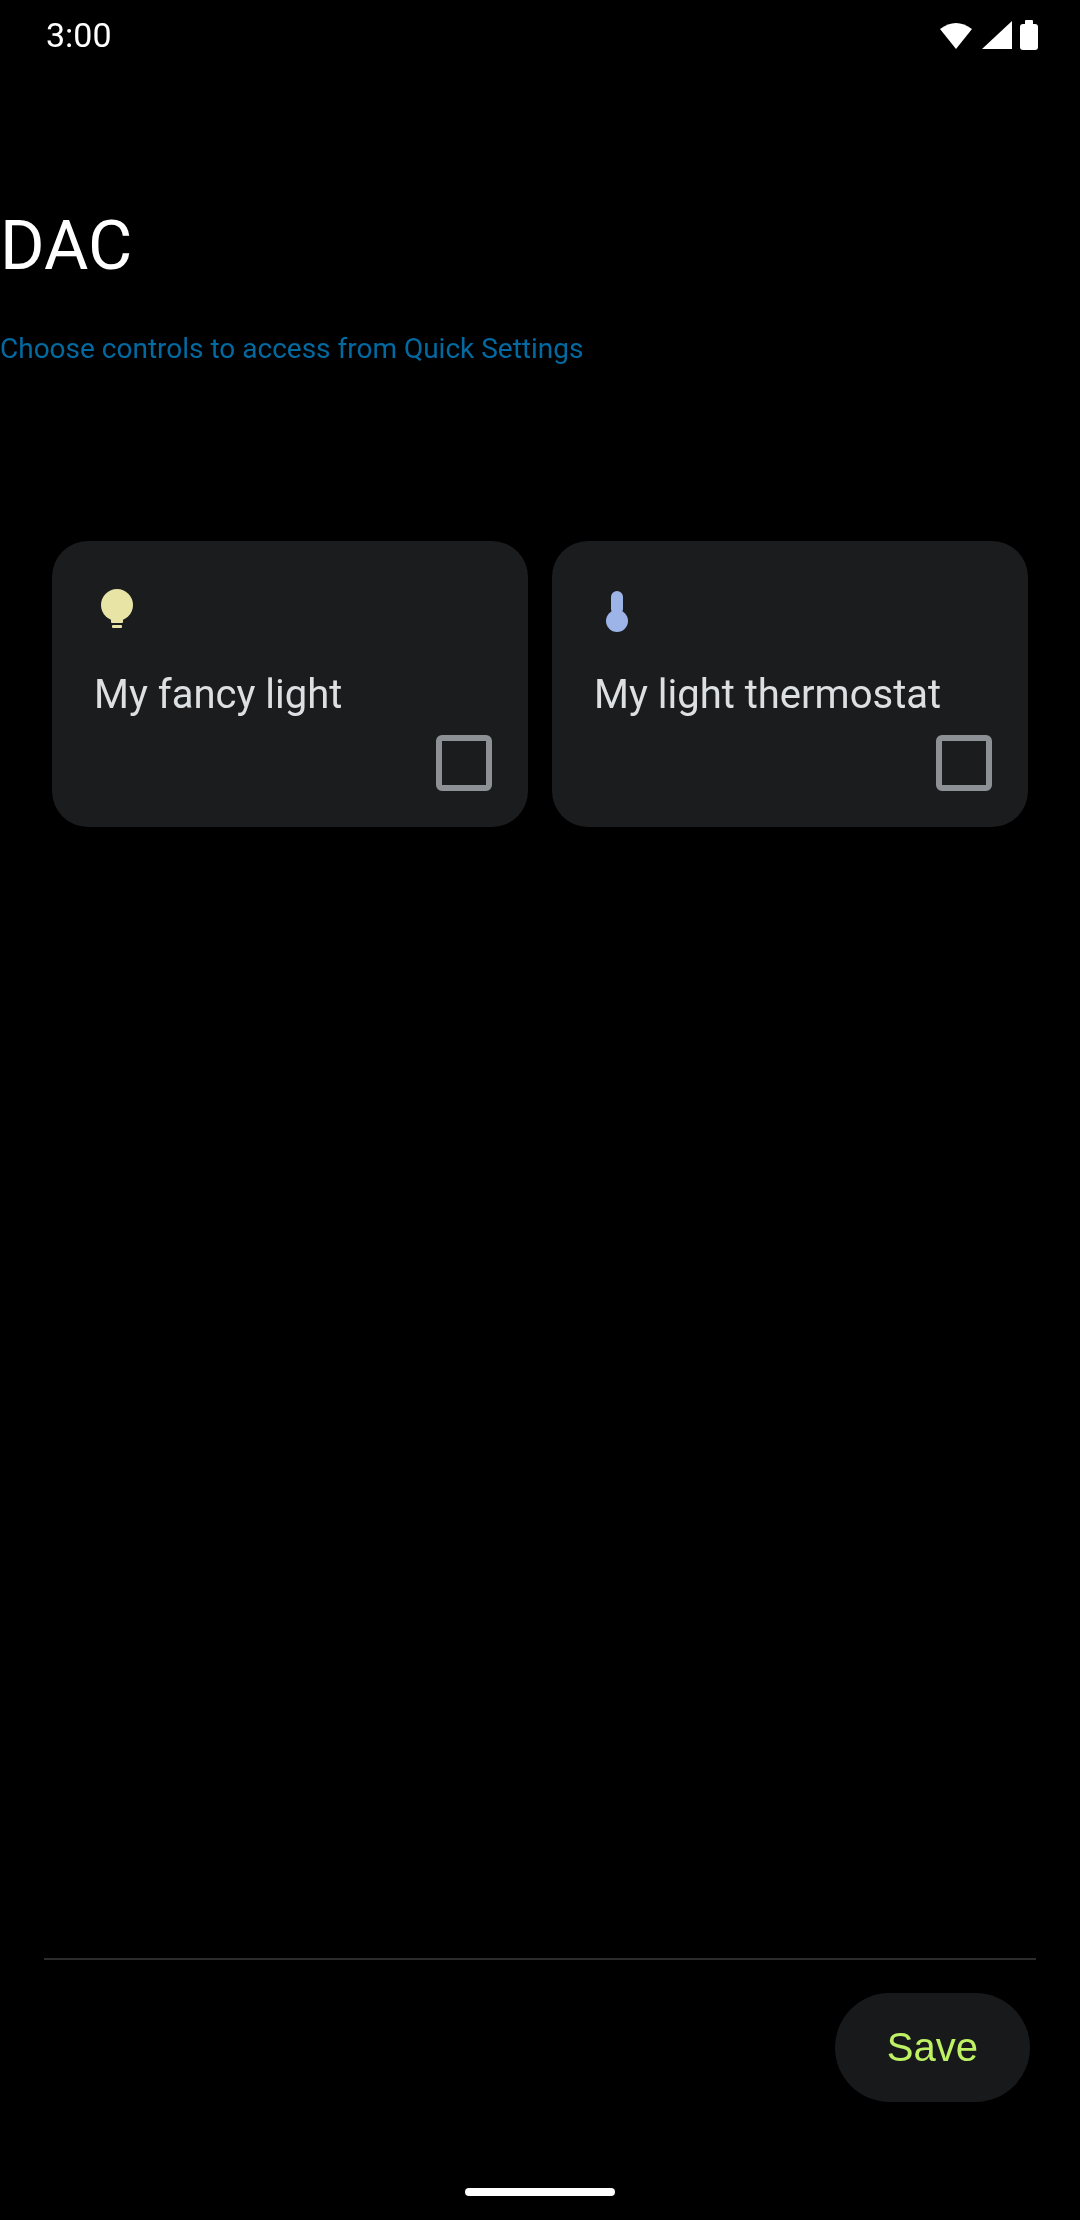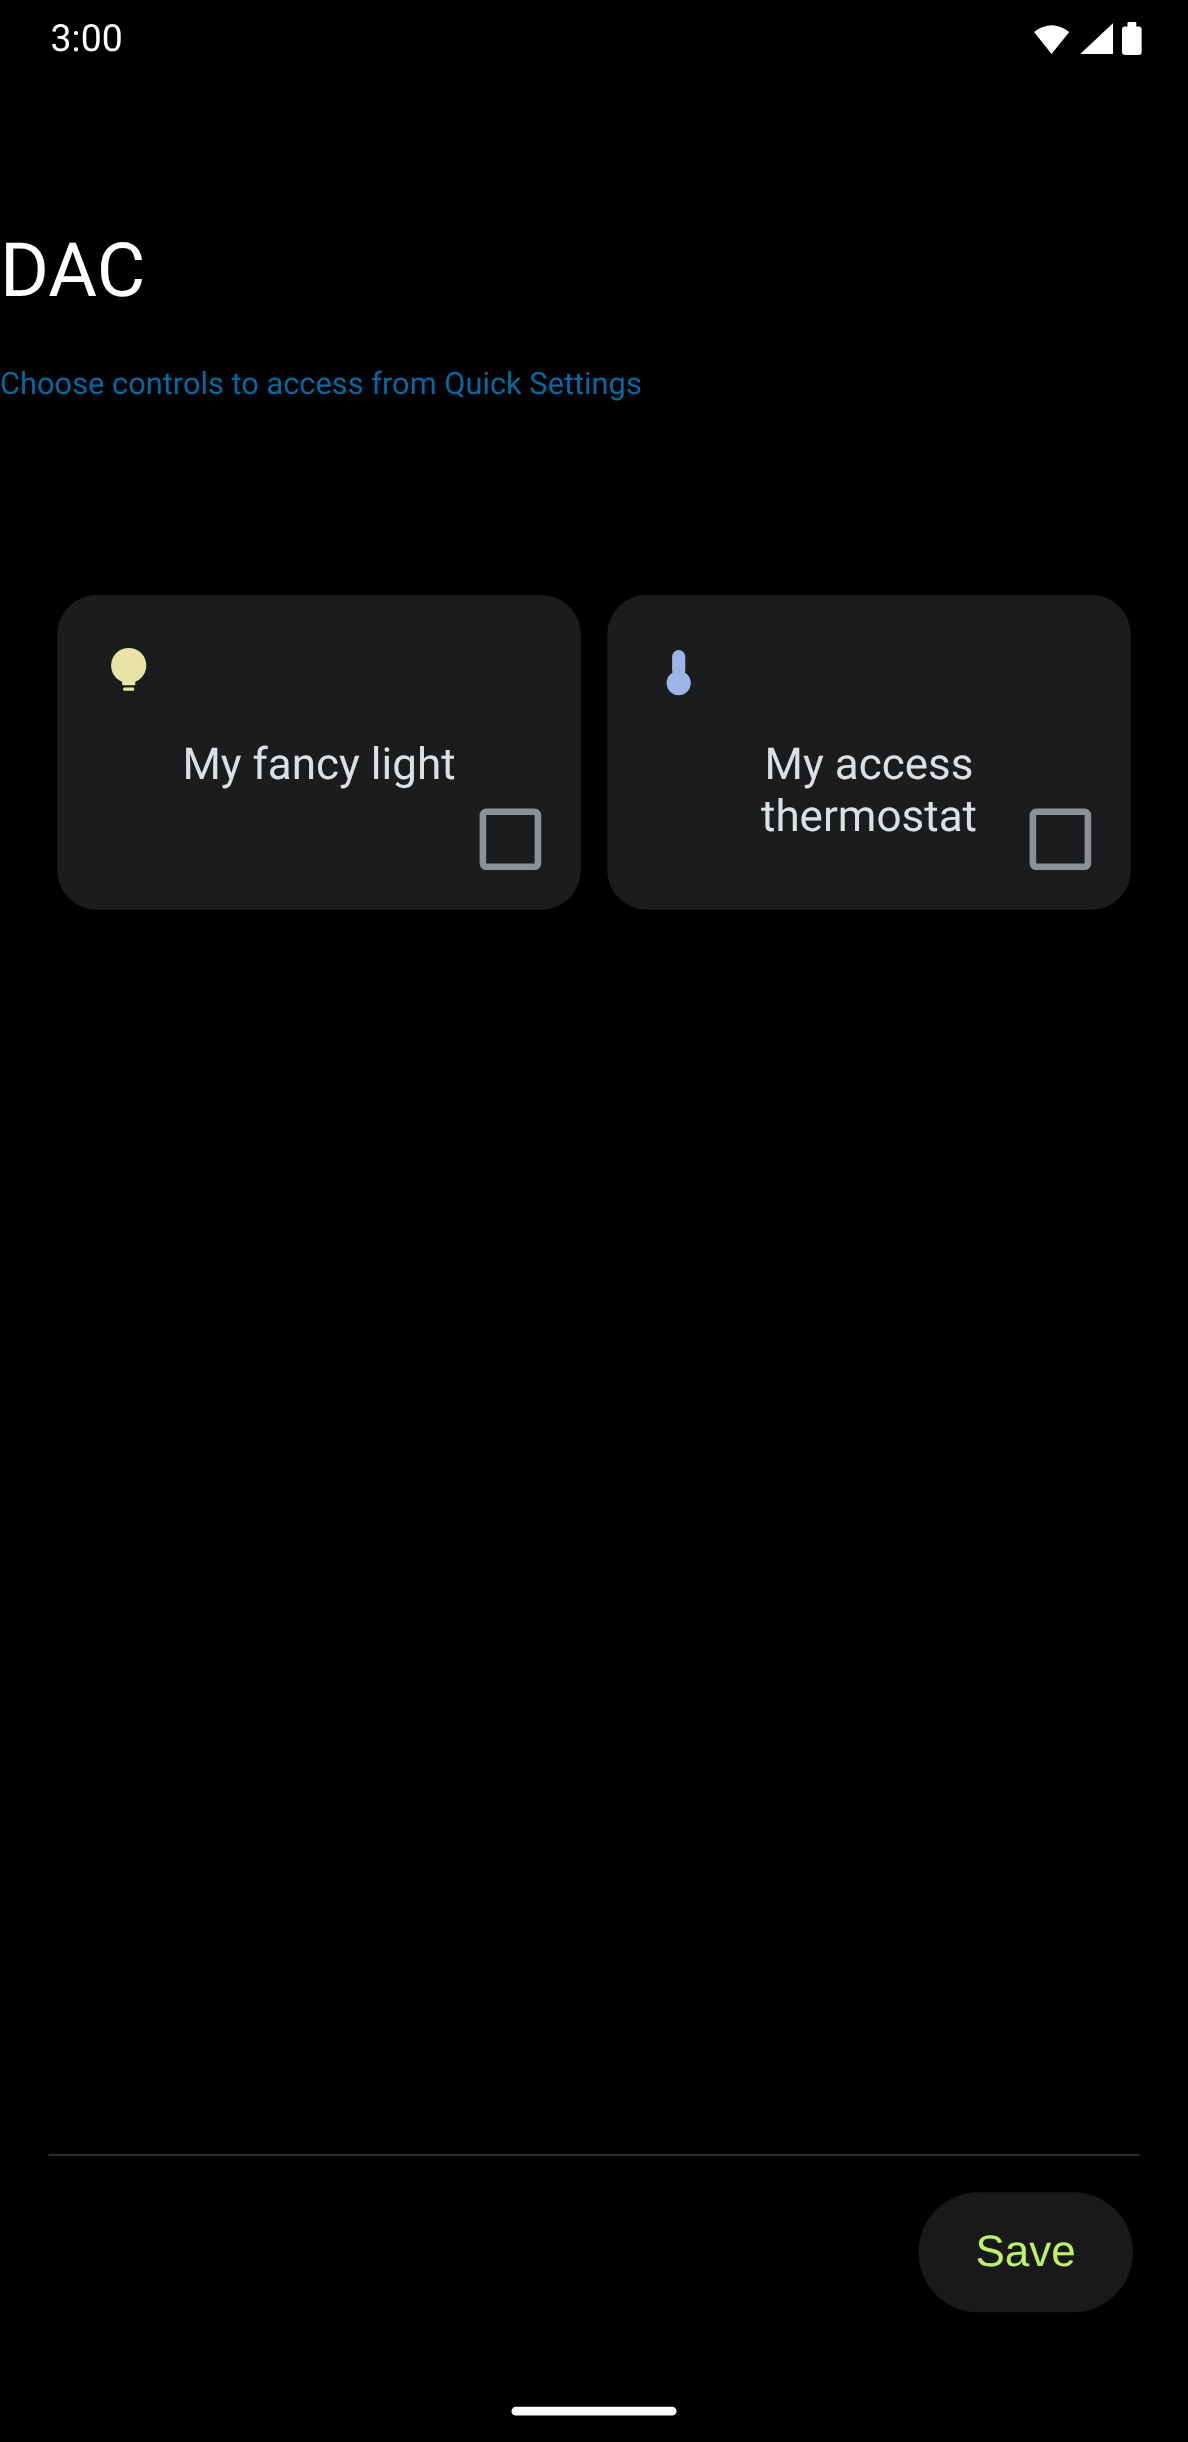--- a/index.html
+++ b/index.html
@@ -63,21 +63,20 @@
     }
     .control-icon {
       width: 46px;
       height: 46px;
       margin-bottom: 38px;
     }
     .control-label {
       font-size: 40px;
       font-weight: 400;
       color: #dde0e3;
-      text-align: center;
     }
     .control-checkbox {
       position: absolute;
       bottom: 36px;
       right: 36px;
       width: 56px;
       height: 56px;
       border: 6px solid #8d9195;
       border-radius: 6px;
       background: transparent;
@@ -152,21 +151,21 @@
     <button class="control-checkbox"></button>
   </div>
 
   <div class="control-card">
     <div class="control-icon">
       <svg width="46" height="46" viewBox="0 0 46 46">
         <rect x="17" y="4" width="12" height="24" rx="6" fill="#9db4e8"></rect>
         <circle cx="23" cy="34" r="11" fill="#9db4e8"></circle>
       </svg>
     </div>
-    <div class="control-label">My access thermostat</div>
+    <div class="control-label">My light thermostat</div>
     <button class="control-checkbox"></button>
   </div>
 </div>
 
 <div class="divider"></div>
 
 <button class="save-button">Save</button>
 
 <div class="nav-handle"></div>
 

